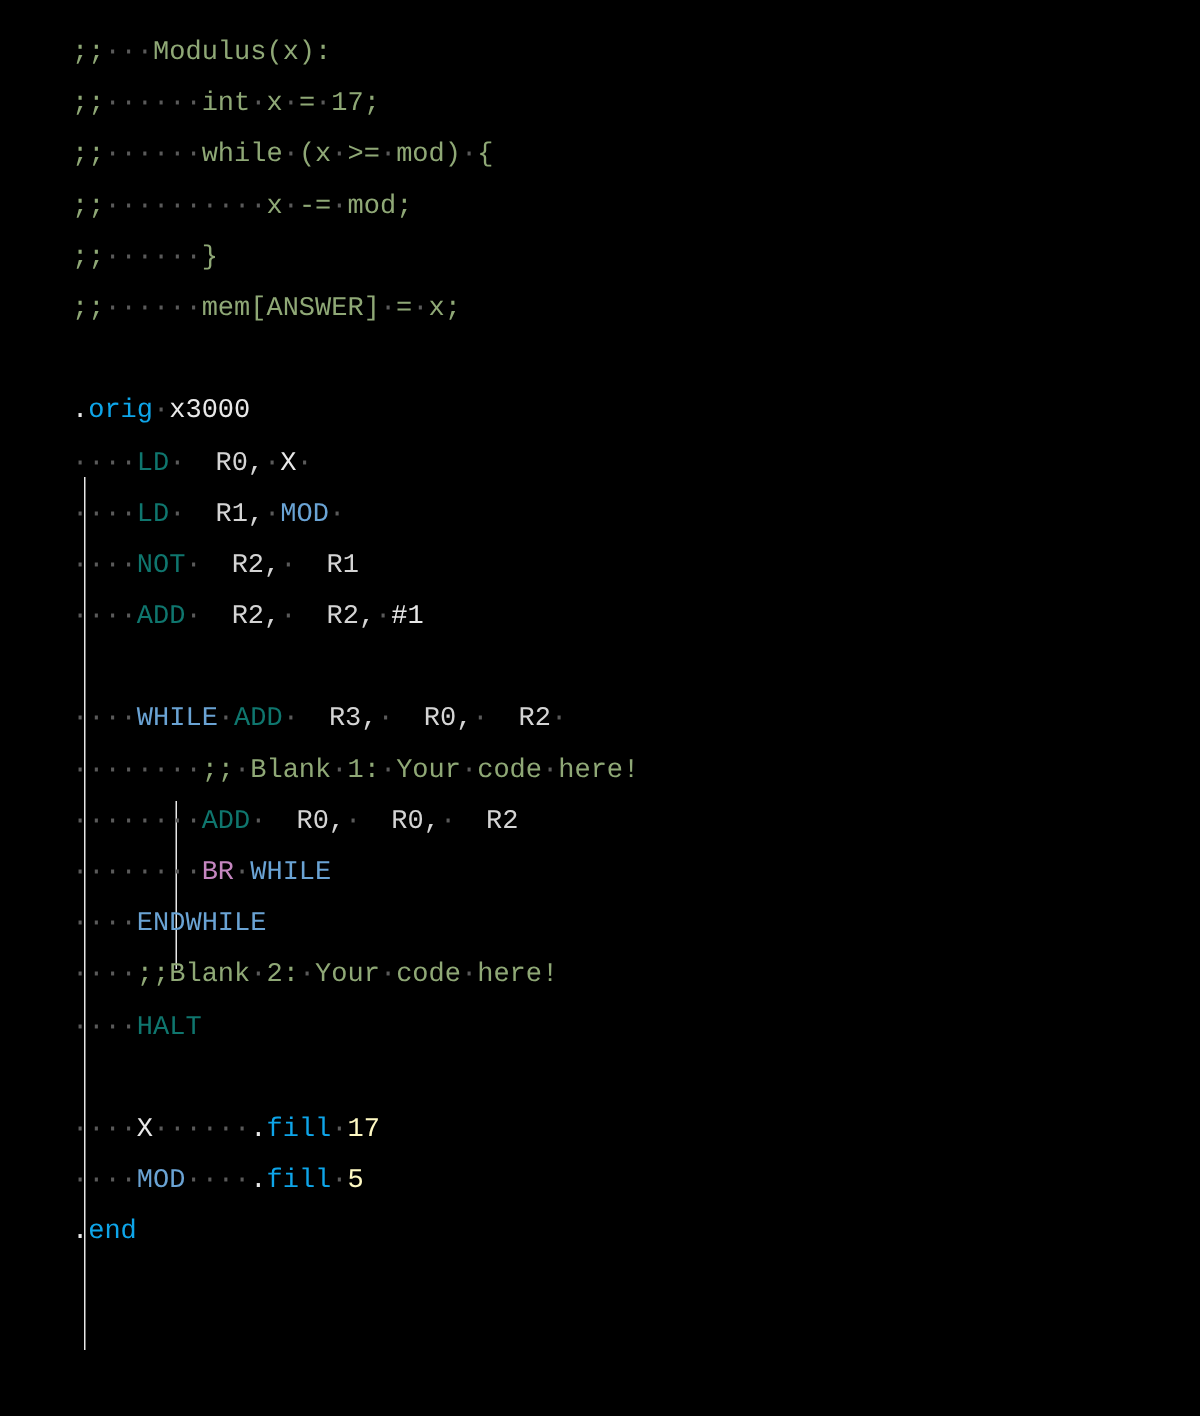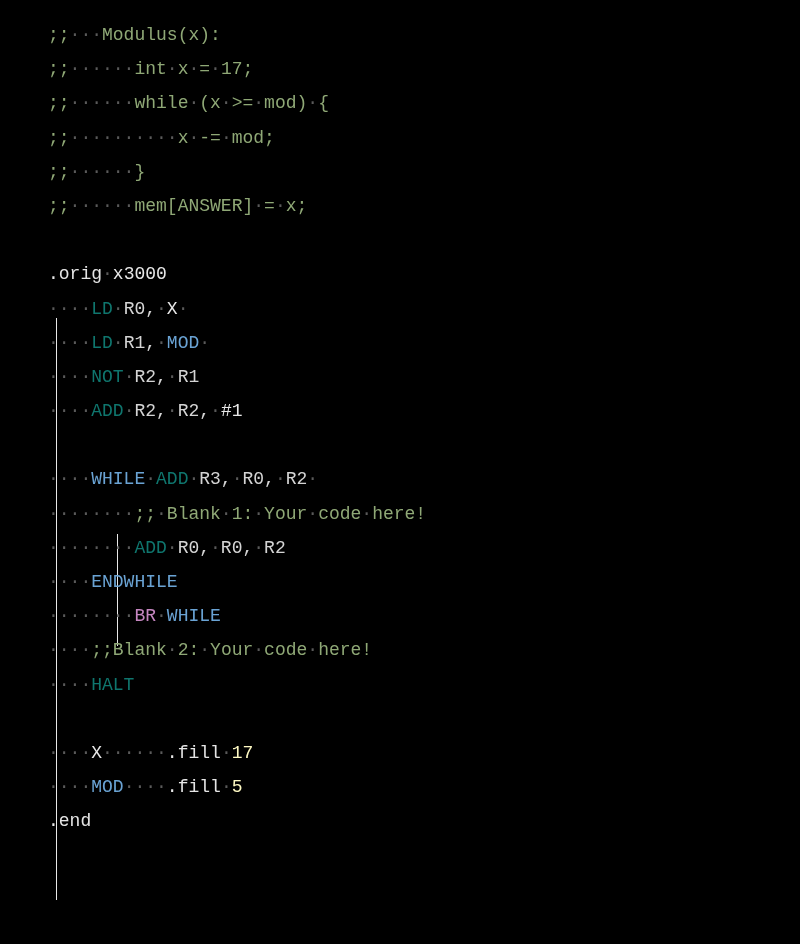--- a/index.html
+++ b/index.html
@@ -18,23 +18,23 @@
     padding: 18px 0 0 48px;
     position: relative;
     font-family: Liberation Mono, monospace;
   }
   .line {
     white-space: pre;
     position: relative;
   }
   .dot { color: #5a5a5a; }
   .comment { color: #8fa876; }
-  .directive { color: #e5e5e5; margin-top: 36px; }
+  .directive { color: #0ea5e9; margin-top: 36px; }
   .opcode { color: #0f766e; }
-  .reg { color: #d4d4d4; }
+  .reg { color: #d4d4d4; margin-left: 20px; }
   .label { color: #6aa3d4; }
   .white { color: #e8e8e8; }
   .num { color: #fef9c3; }
   .branch { color: #c586c0; }
   
   
   .guide1 {
     position: absolute;
     left: 56px;
     top: 318px;
@@ -84,23 +84,23 @@
   <div class="line"><span class="dot">····</span><span class="opcode">ADD</span><span class="dot">·</span><span class="reg">R2,</span><span class="dot">·</span><span class="reg">R2,</span><span class="dot">·</span><span class="white">#1</span></div>
 
   <div class="line">&nbsp;</div>
 
   <div class="line"><span class="dot">····</span><span class="label">WHILE</span><span class="dot">·</span><span class="opcode">ADD</span><span class="dot">·</span><span class="reg">R3,</span><span class="dot">·</span><span class="reg">R0,</span><span class="dot">·</span><span class="reg">R2</span><span class="dot">·</span></div>
 
   <div class="line"><span class="dot">········</span><span class="comment">;;</span><span class="dot">·</span><span class="comment">Blank</span><span class="dot">·</span><span class="comment">1:</span><span class="dot">·</span><span class="comment">Your</span><span class="dot">·</span><span class="comment">code</span><span class="dot">·</span><span class="comment">here!</span></div>
 
   <div class="line"><span class="dot">········</span><span class="opcode">ADD</span><span class="dot">·</span><span class="reg">R0,</span><span class="dot">·</span><span class="reg">R0,</span><span class="dot">·</span><span class="reg">R2</span></div>
 
+  <div class="line"><span class="dot">········</span><span class="branch">BR</span><span class="dot">·</span><span class="label">WHILE</span></div>
+
   <div class="line"><span class="dot">····</span><span class="label">ENDWHILE</span></div>
-
-  <div class="line"><span class="dot">········</span><span class="branch">BR</span><span class="dot">·</span><span class="label">WHILE</span></div>
 
   <div class="line"><span class="dot">····</span><span class="comment">;;Blank</span><span class="dot">·</span><span class="comment">2:</span><span class="dot">·</span><span class="comment">Your</span><span class="dot">·</span><span class="comment">code</span><span class="dot">·</span><span class="comment">here!</span></div>
 
   <div class="line"><span class="dot">····</span><span class="opcode">HALT</span></div>
 
   <div class="line">&nbsp;</div>
 
   <div class="line"><span class="dot">····</span><span class="white">X</span><span class="dot">······</span><span class="white">.</span><span class="directive">fill</span><span class="dot">·</span><span class="num">17</span></div>
 
   <div class="line"><span class="dot">····</span><span class="label">MOD</span><span class="dot">····</span><span class="white">.</span><span class="directive">fill</span><span class="dot">·</span><span class="num">5</span></div>

